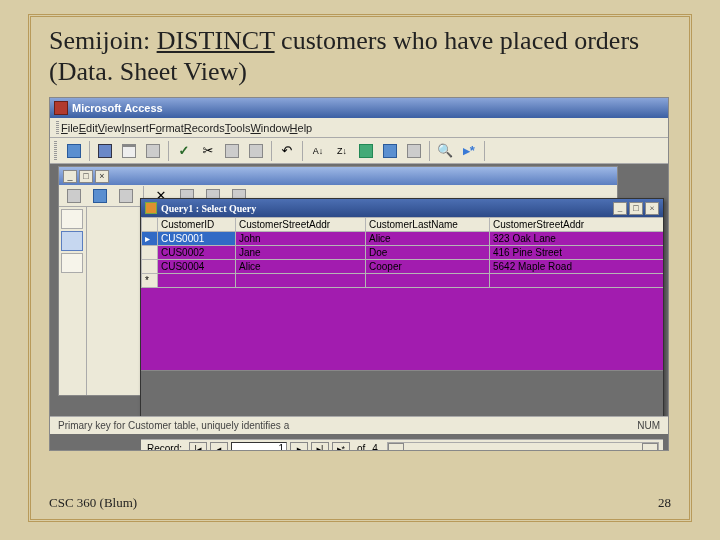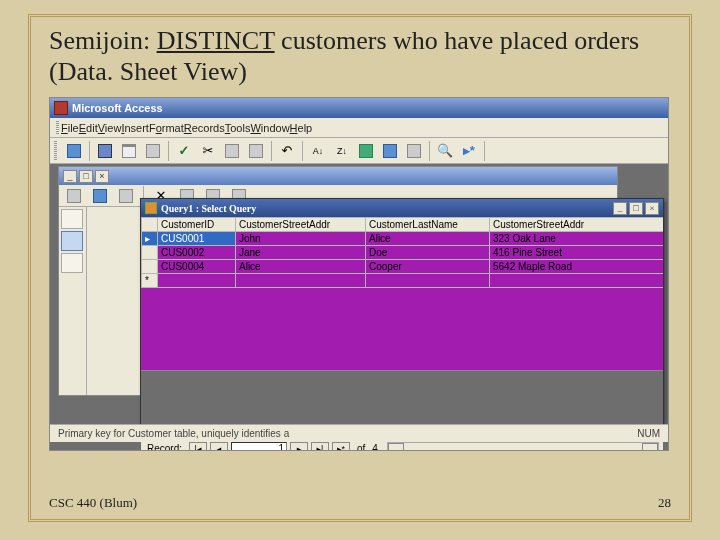--- a/index.html
+++ b/index.html
@@ -253,21 +253,21 @@
     content:"";
     position:absolute; top:0; width:14px; height:12px;
     background:#ece9d8; border:1px solid #888;
   }
   .hscroll::before { left:0; }
   .hscroll::after { right:0; }
 
   
   .statusbar {
     position:absolute;
-    left:0; bottom:8px;
+    left:0; bottom:16px;
     width:100%; height:18px;
     background:#ece9d8;
     border-top:1px solid #aaa;
     display:flex; align-items:center;
     justify-content:space-between;
     font-size:10px; color:#444;
     padding:0 8px;
   }
 
   
@@ -470,16 +470,16 @@
       </div>
     </div>
 
     <div class="statusbar">
       <span>Primary key for Customer table, uniquely identifies a</span>
       <span>NUM</span>
     </div>
   </div>
 
   <div class="footer">
-    <span>CSC 440 (Blum)</span>
+    <span>CSC 360 (Blum)</span>
     <span>28</span>
   </div>
 </div>
 
 </body></html>

